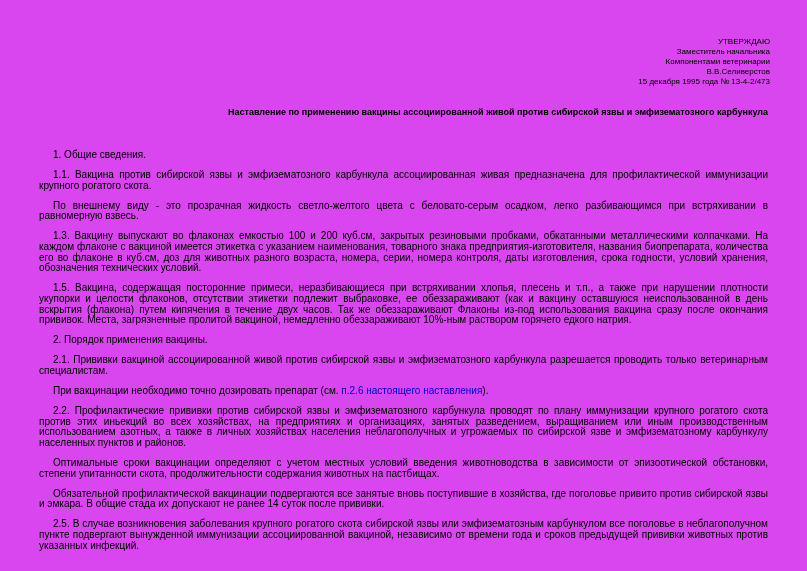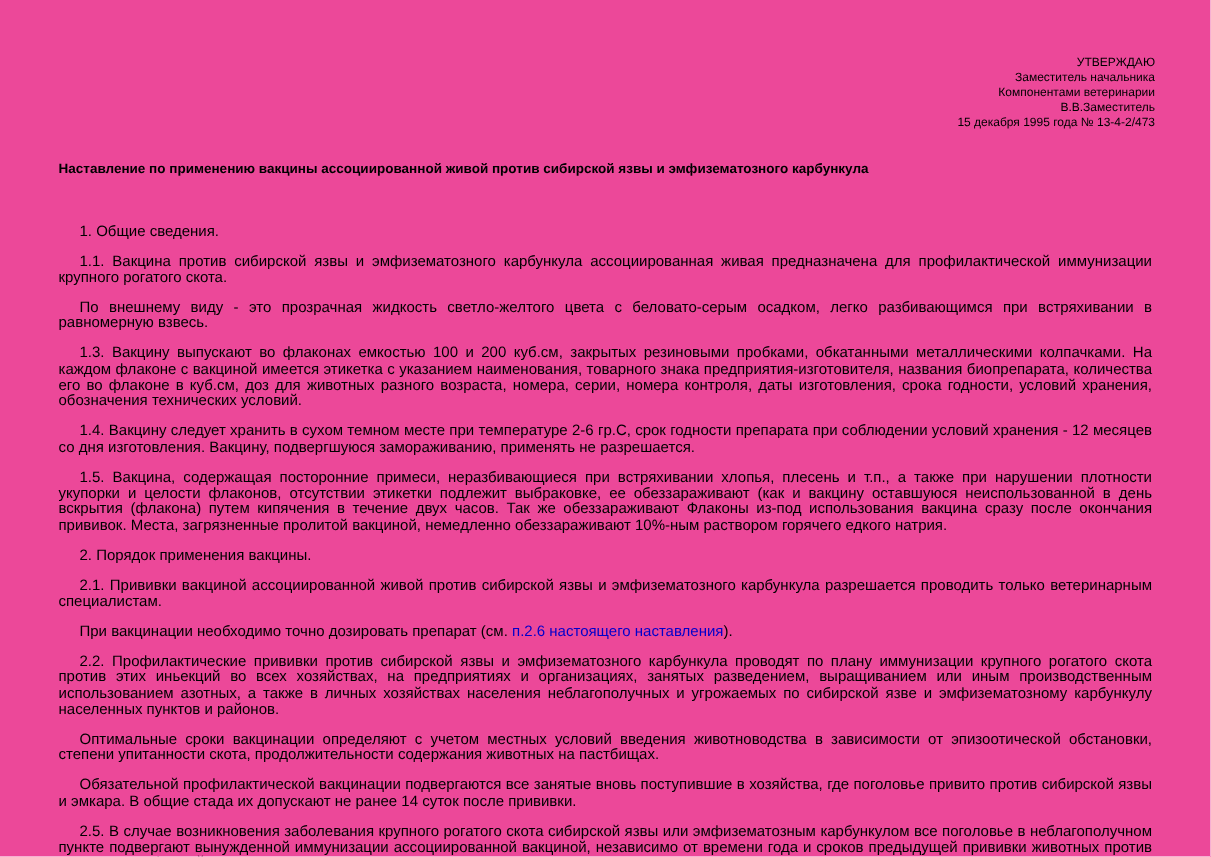--- a/index.html
+++ b/index.html
@@ -4,40 +4,40 @@
 <style>
   html, body {
     margin: 0;
     padding: 0;
     background: #ffffff;
   }
   .page {
     position: relative;
     width: 807px;
     height: 571px;
-    background: #ec4899;
+    background: #d946ef;
     overflow: hidden;
     font-family: "Liberation Sans", sans-serif;
     color: #000000;
   }
   .approval {
     position: absolute;
     top: 37px;
     right: 37px;
     text-align: right;
     font-size: 8px;
     line-height: 10px;
     white-space: nowrap;
   }
   .doc-title {
     position: absolute;
     top: 107px;
     left: 39px;
     width: 729px;
-    text-align: left;
+    text-align: right;
     font-weight: bold;
     font-size: 9px;
     line-height: 11px;
   }
   .content {
     position: absolute;
     top: 150px;
     left: 39px;
     width: 729px;
     font-size: 10px;
@@ -56,32 +56,31 @@
 </style>
 </head>
 <body>
 
 <div class="page">
 
   <div class="approval">
     <div>УТВЕРЖДАЮ</div>
     <div>Заместитель начальника</div>
     <div>Компонентами ветеринарии</div>
-    <div>В.В.Заместитель</div>
+    <div>В.В.Селиверстов</div>
     <div>15 декабря 1995 года № 13-4-2/473</div>
   </div>
 
   <div class="doc-title">Наставление по применению вакцины ассоциированной живой против сибирской язвы и эмфизематозного карбункула</div>
 
   <div class="content">
     <p>1. Общие сведения.</p>
     <p>1.1. Вакцина против сибирской язвы и эмфизематозного карбункула ассоциированная живая предназначена для профилактической иммунизации крупного рогатого скота.</p>
     <p>По внешнему виду - это прозрачная жидкость светло-желтого цвета с беловато-серым осадком, легко разбивающимся при встряхивании в равномерную взвесь.</p>
     <p>1.3. Вакцину выпускают во флаконах емкостью 100 и 200 куб.см, закрытых резиновыми пробками, обкатанными металлическими колпачками. На каждом флаконе с вакциной имеется этикетка с указанием наименования, товарного знака предприятия-изготовителя, названия биопрепарата, количества его во флаконе в куб.см, доз для животных разного возраста, номера, серии, номера контроля, даты изготовления, срока годности, условий хранения, обозначения технических условий.</p>
-    <p>1.4. Вакцину следует хранить в сухом темном месте при температуре 2-6 гр.С, срок годности препарата при соблюдении условий хранения - 12 месяцев со дня изготовления. Вакцину, подвергшуюся замораживанию, применять не разрешается.</p>
     <p>1.5. Вакцина, содержащая посторонние примеси, неразбивающиеся при встряхивании хлопья, плесень и т.п., а также при нарушении плотности укупорки и целости флаконов, отсутствии этикетки подлежит выбраковке, ее обеззараживают (как и вакцину оставшуюся неиспользованной в день вскрытия (флакона) путем кипячения в течение двух часов. Так же обеззараживают Флаконы из-под использования вакцина сразу после окончания прививок. Места, загрязненные пролитой вакциной, немедленно обеззараживают 10%-ным раствором горячего едкого натрия.</p>
     <p>2. Порядок применения вакцины.</p>
     <p>2.1. Прививки вакциной ассоциированной живой против сибирской язвы и эмфизематозного карбункула разрешается проводить только ветеринарным специалистам.</p>
     <p><span>При вакцинации необходимо точно дозировать препарат (см. </span><a class="doc-link">п.2.6 настоящего наставления</a><span>).</span></p>
     <p>2.2. Профилактические прививки против сибирской язвы и эмфизематозного карбункула проводят по плану иммунизации крупного рогатого скота против этих иньекций во всех хозяйствах, на предприятиях и организациях, занятых разведением, выращиванием или иным производственным использованием азотных, а также в личных хозяйствах населения неблагополучных и угрожаемых по сибирской язве и эмфизематозному карбункулу населенных пунктов и районов.</p>
     <p>Оптимальные сроки вакцинации определяют с учетом местных условий введения животноводства в зависимости от эпизоотической обстановки, степени упитанности скота, продолжительности содержания животных на пастбищах.</p>
     <p>Обязательной профилактической вакцинации подвергаются все занятые вновь поступившие в хозяйства, где поголовье привито против сибирской язвы и эмкара. В общие стада их допускают не ранее 14 суток после прививки.</p>
     <p>2.5. В случае возникновения заболевания крупного рогатого скота сибирской язвы или эмфизематозным карбункулом все поголовье в неблагополучном пункте подвергают вынужденной иммунизации ассоциированной вакциной, независимо от времени года и сроков предыдущей прививки животных против указанных инфекций.</p>
   </div>
 

